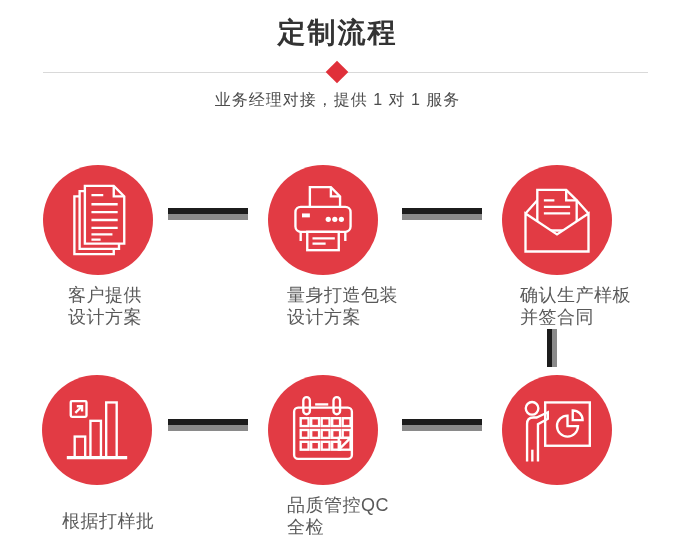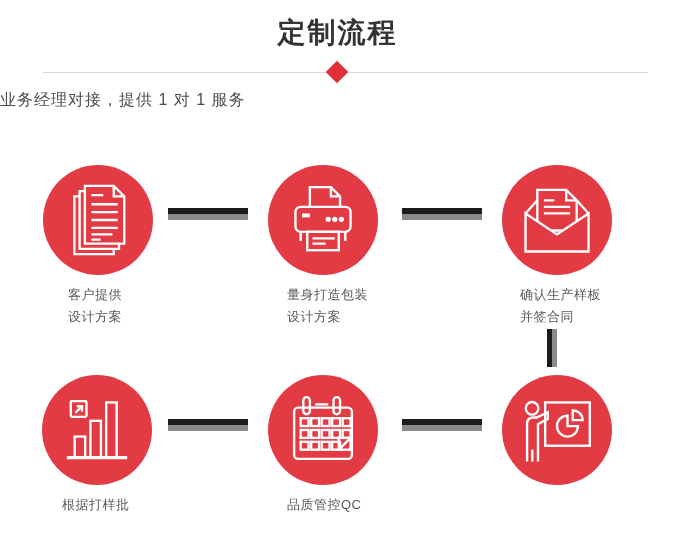--- a/index.html
+++ b/index.html
@@ -6,33 +6,33 @@
   body{font-family:"Liberation Sans","DejaVu Sans",sans-serif;}
   .canvas{position:relative;width:675px;height:550px;background:#fff;overflow:hidden;}
 
   .title{position:absolute;left:0;top:14px;width:675px;text-align:center;
          font-size:28px;font-weight:bold;letter-spacing:2px;
          color:var(--title-text,#333);margin:0;}
   .divider{position:absolute;left:43px;top:72px;width:605px;height:1px;
            background:var(--divider-gray,#d9d9d9);}
   .diamond{position:absolute;left:329px;top:64px;width:16px;height:16px;
            background:var(--diamond-red,#e0303a);transform:rotate(45deg);}
-  .subtitle{position:absolute;left:0;top:90px;width:675px;
+  .subtitle{position:absolute;left:0;top:90px;width:675px;text-align:center;
             font-size:16px;letter-spacing:1px;color:var(--subtitle-text,#4d4d4d);margin:0;}
 
   .circle{position:absolute;width:110px;height:110px;border-radius:50%;
           background:var(--accent-red,#e23b44);
           display:flex;align-items:center;justify-content:center;}
   .circle svg{display:block;}
   .ic{stroke:var(--icon-stroke,#fff);fill:none;stroke-width:1.8;stroke-miterlimit:10;}
   .ic-fill{fill:var(--icon-stroke,#fff);stroke:none;}
   .ic-red{fill:var(--accent-red,#e23b44);stroke:var(--icon-stroke,#fff);stroke-width:1.8;stroke-miterlimit:10;}
   .ic-thick{stroke-width:3;}
 
-  .step-label{position:absolute;font-size:13px;line-height:22px;
+  .step-label{position:absolute;font-size:18px;line-height:22px;
               color:var(--label-text,#595959);letter-spacing:.5px;}
 
   .hconn{position:absolute;width:80px;height:12px;}
   .hconn .dark{width:80px;height:6px;background:var(--connector-dark,#1c1c1c);}
   .hconn .gray{width:80px;height:6px;background:var(--connector-gray,#8a8a8a);}
   .vconn{position:absolute;width:10px;height:38px;display:flex;}
   .vconn .dark{width:5px;height:38px;background:var(--connector-dark,#1c1c1c);}
   .vconn .gray{width:5px;height:38px;background:var(--connector-gray,#8a8a8a);}
 </style>
 </head>
@@ -150,20 +150,21 @@
     <div>设计方案</div>
   </div>
   <div class="step-label" style="left:287px;top:284px">
     <div>量身打造包装</div>
     <div>设计方案</div>
   </div>
   <div class="step-label" style="left:520px;top:284px">
     <div>确认生产样板</div>
     <div>并签合同</div>
   </div>
-  <div class="step-label" style="left:62px;top:494px">
+  <div class="step-label" style="left:62px;top:510px">
     <div>根据打样批</div>
   </div>
   <div class="step-label" style="left:287px;top:494px">
     <div>品质管控QC</div>
+    <div>全检</div>
   </div>
 
 </div>
 
 </body></html>

